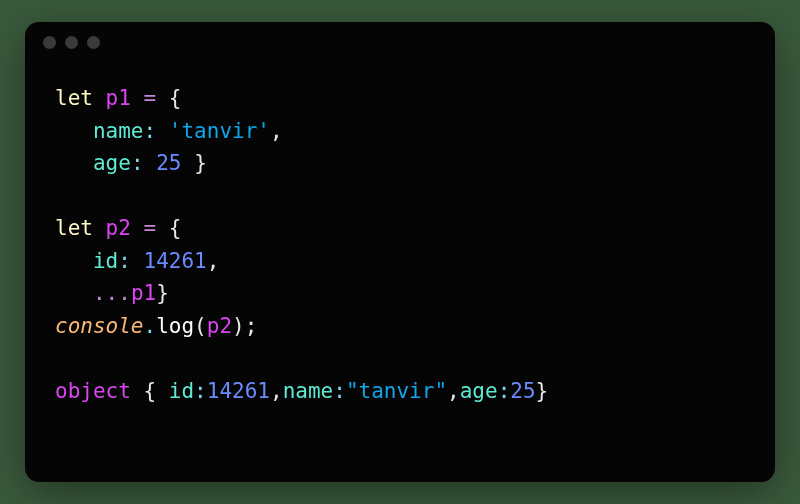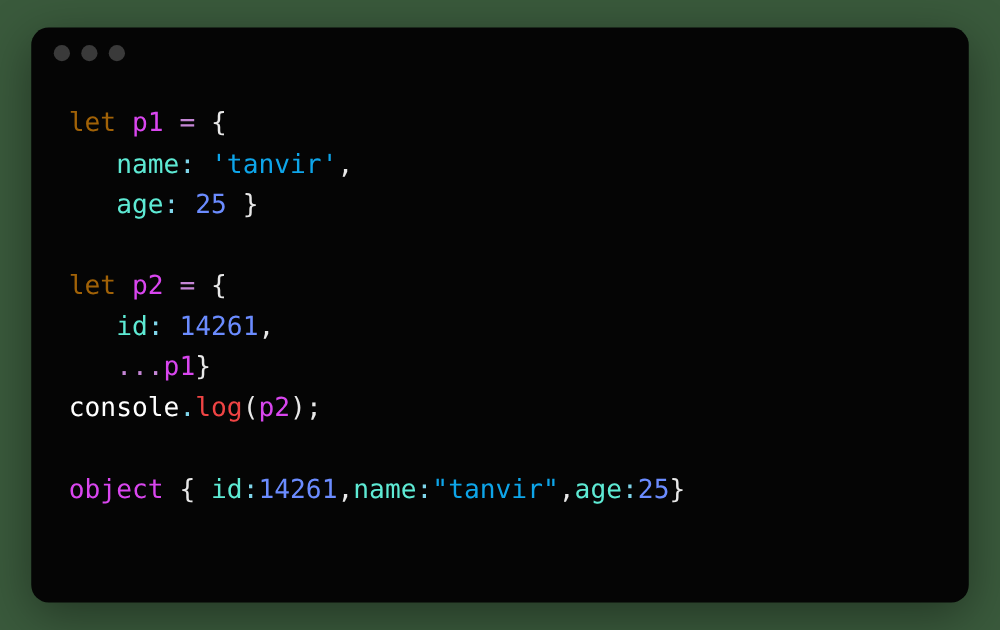--- a/index.html
+++ b/index.html
@@ -36,31 +36,31 @@
       background: #3a3a3a;
     }
     .code-area {
       flex: 1;
       padding: 20px 30px;
       color: #e8e8e8;
       font-size: 21px;
       line-height: 1.55;
       white-space: pre;
     }
-    .kw { color: #a16207; }
+    .kw { color: #fef9c3; }
     .var { color: #d946ef; }
     .op { color: #c586d6; }
     .brace { color: #e8e8e8; }
     .prop { color: #5eead4; }
     .colon { color: #7fd5ea; }
     .str { color: #0ea5e9; }
     .num { color: #6b8cff; margin-top: 43px; }
     .dot { color: #7fd5ea; }
-    .obj { color: #ffffff; }
-    .method { color: #ef4444; }
+    .obj { color: #fdba74; font-style: italic; }
+    .method { color: #ffffff; }
     .paren { color: #e8e8e8; }
     .semi { color: #e8e8e8; }
     .spread { color: #c586d6; }
     .comma { color: #e8e8e8; }
   </style>
 </head>
 <body>
 
 <div class="window">
   <div class="titlebar">

